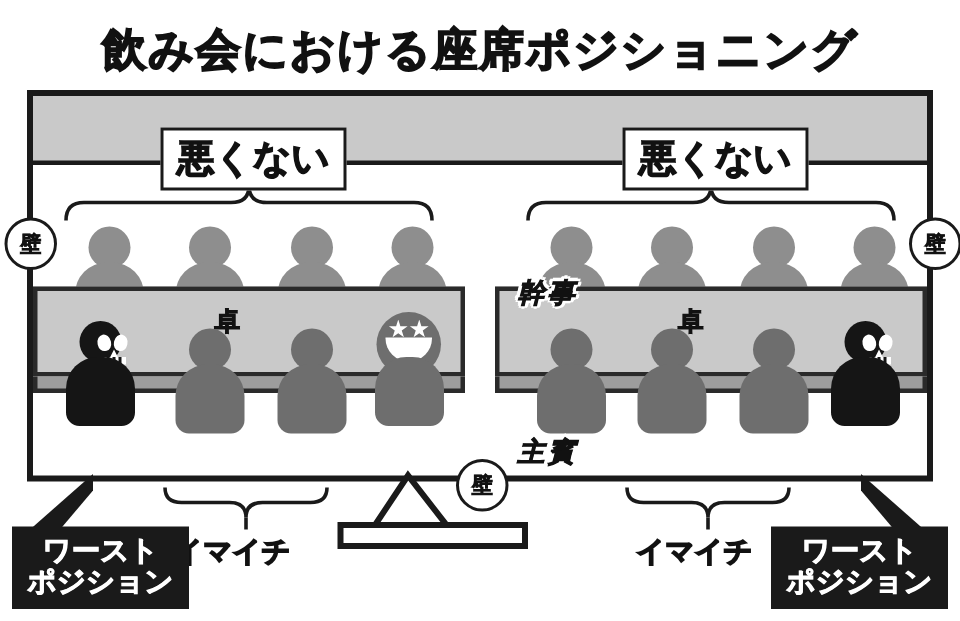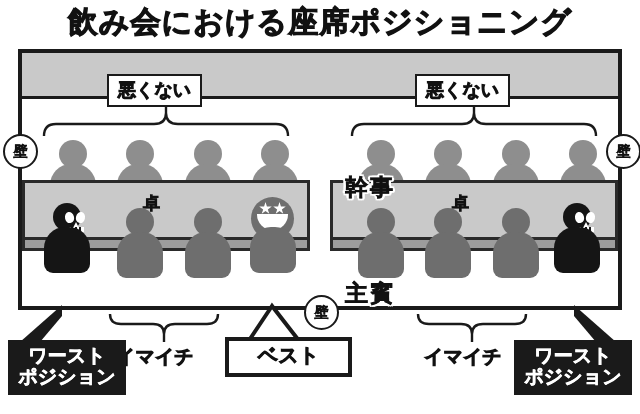--- a/index.html
+++ b/index.html
@@ -3,21 +3,21 @@
 <meta charset="utf-8">
 <style>
   html,body{margin:0;padding:0;}
   body{
     width:640px;height:414px;
     background:#ffffff;
     font-family:"DejaVu Sans","Liberation Sans",sans-serif;
     overflow:hidden;
     position:relative;
   }
-  #stage{position:absolute;left:0;top:0;width:640px;height:350px;border-radius:31px;}
+  #stage{position:absolute;left:0;top:11px;width:640px;height:350px;border-radius:31px;}
 
   
   .title{
     position:absolute;left:0;top:2px;width:640px;
     text-align:center;
     font-size:30px;
     font-weight:bold;
     letter-spacing:1px;
     color:#111111;
     font-family:"DejaVu Sans","Liberation Sans",sans-serif;
@@ -115,48 +115,49 @@
     background:#ffffff;border-radius:0 0 16px 16px;
   }
   .star-head{width:43px !important;height:43px !important;left:1px !important;top:-6px !important;}
 
   
   .boxlabel{
     position:absolute;
     background:#ffffff;
     border:2px solid #1a1a1a;
     padding:2px 9px 3px 9px;
-    font-size:18px;font-weight:bold;color:#111;
+    font-size:25px;font-weight:bold;color:#111;
     -webkit-text-stroke:0.9px #111;
     letter-spacing:0px;
     white-space:nowrap;
   }
 
   
   .wall-circle{
     position:absolute;width:31px;height:31px;border-radius:50%;
     background:#ffffff;border:2px solid #1a1a1a;
     display:flex;align-items:center;justify-content:center;
     font-size:14px;font-weight:bold;color:#111;
     -webkit-text-stroke:0.5px #111;
     z-index:40;
   }
 
   
   .outline-label{
     position:absolute;
-    font-size:23px;font-weight:bold;color:#111111;
+    font-size:18px;font-weight:bold;color:#111111;
     -webkit-text-stroke:0.6px #111111;
     letter-spacing:2px;
     text-shadow:
       -2.4px 0 #fff, 2.4px 0 #fff, 0 -2.4px #fff, 0 2.4px #fff,
       -1.8px -1.8px #fff, 1.8px -1.8px #fff, -1.8px 1.8px #fff, 1.8px 1.8px #fff,
       -2.4px -1.2px #fff, 2.4px 1.2px #fff;
     z-index:30;
     white-space:nowrap;
+    font-style:italic;
   }
 
   
   .plain-label{
     position:absolute;
     font-size:19px;font-weight:bold;color:#111;
     -webkit-text-stroke:1px #111;
     letter-spacing:0px;
     white-space:nowrap;
   }
@@ -329,21 +330,20 @@
   <div class="wall-circle" style="left:3px;top:134px;">壁</div>
   <div class="wall-circle" style="left:606px;top:134px;">壁</div>
   <div class="wall-circle" style="left:304px;top:295px;">壁</div>
 
   <div class="callout callout-black" style="left:8px;top:340px;width:118px;">
     <div>ワースト</div>
     <div>ポジション</div>
   </div>
 
   <div class="callout callout-white" style="left:225px;top:337px;width:127px;">
-    <div>ベスト</div>
   </div>
 
   <div class="callout callout-black" style="left:514px;top:340px;width:118px;">
     <div>ワースト</div>
     <div>ポジション</div>
   </div>
 
 </div>
 
 </body></html>

